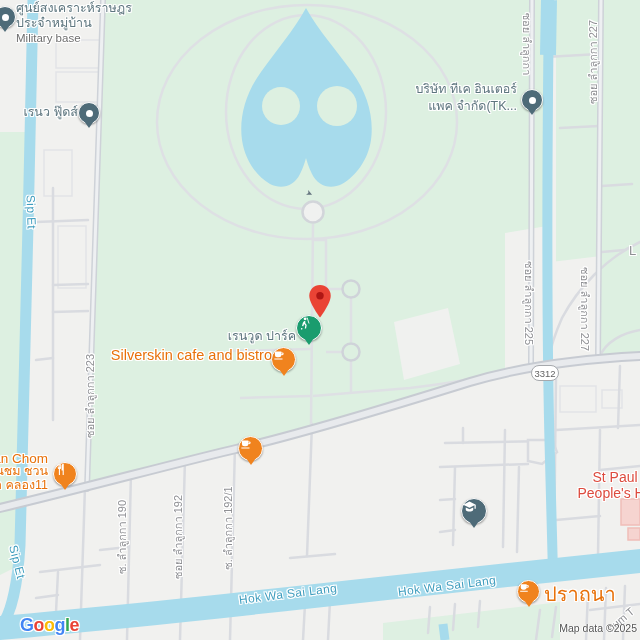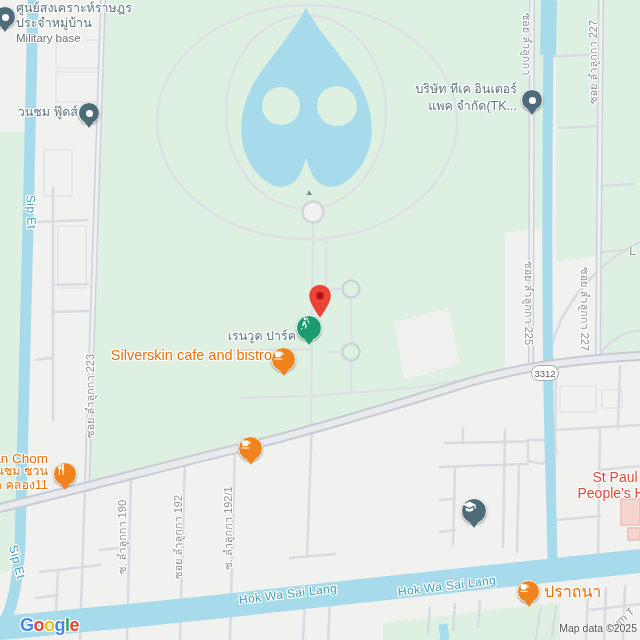--- a/index.html
+++ b/index.html
@@ -162,21 +162,21 @@
   </g>
 </svg>
 
 <div class="map-label lbl-gray" style="left:16px;top:1px;line-height:15px;">
   <div>ศูนย์สงเคราะห์ราษฎร</div>
   <div>ประจำหมู่บ้าน</div>
   <div class="lbl-sub">Military base</div>
 </div>
 <div class="poi-pin pin-slate pin-dot" style="left:-6px;top:6px;width:22px;height:22px;"></div>
 
-<div class="map-label lbl-gray" style="left:2px;top:105px;width:76px;text-align:right;">วนชม ฟู๊ดส์</div>
+<div class="map-label lbl-gray" style="left:2px;top:105px;width:76px;text-align:right;">เรนว ฟู๊ดส์</div>
 <div class="poi-pin pin-slate pin-dot" style="left:78px;top:102px;width:22px;height:22px;"></div>
 
 <div class="map-label lbl-gray" style="left:397px;top:81px;width:120px;text-align:right;line-height:17px;">
   <div>บริษัท ทีเค อินเตอร์</div>
   <div>แพค จำกัด(TK...</div>
 </div>
 <div class="poi-pin pin-slate pin-dot" style="left:521px;top:89px;width:22px;height:22px;"></div>
 
 <div class="map-label lbl-gray" style="left:158px;top:329px;width:138px;text-align:right;">เรนวูด ปาร์ค</div>
 <div class="poi-pin pin-green" style="left:296px;top:315px;width:26px;height:26px;">
@@ -220,21 +220,21 @@
   <svg width="15" height="15" viewBox="0 0 24 24">
     <path fill="#fff" d="M12 4 2 9l10 5 8-4v5.5h2V9L12 4zM6 13.5v3.5c0 1.5 2.7 3 6 3s6-1.5 6-3v-3.5l-6 3-6-3z"></path>
   </svg>
 </div>
 
 <div class="map-label lbl-red" style="left:570px;top:470px;width:90px;text-align:center;line-height:15.5px;">
   <div>St Paul</div>
   <div>People's Ho</div>
 </div>
 
-<div class="map-label lbl-orange" style="left:544px;top:583px;font-size:16px;">ปราถนา</div>
+<div class="map-label lbl-orange" style="left:544px;top:583px;font-size:20px;">ปราถนา</div>
 <div class="poi-pin pin-orange" style="left:517px;top:580px;width:23px;height:23px;">
   <svg width="13" height="13" viewBox="0 0 24 24">
     <path fill="#fff" d="M5 6h11v6a4 4 0 0 1-4 4H9a4 4 0 0 1-4-4V6zm11 1.5h1.5a2.5 2.5 0 0 1 0 5H16v-2h1.2a.8.8 0 0 0 0-1.6H16V7.5zM4 18h14v1.8H4z"></path>
   </svg>
 </div>
 
 <div class="map-label lbl-road rot" style="left:90px;top:396px;--a:-90deg;">ซอย ลำลูกกา 223</div>
 <div class="map-label lbl-road rot" style="left:122px;top:537px;--a:-90deg;">ซ. ลำลูกกา 190</div>
 <div class="map-label lbl-road rot" style="left:178px;top:537px;--a:-90deg;">ซอย ลำลูกกา 192</div>
 <div class="map-label lbl-road rot" style="left:228px;top:528px;--a:-90deg;">ซ. ลำลูกกา 192/1</div>

